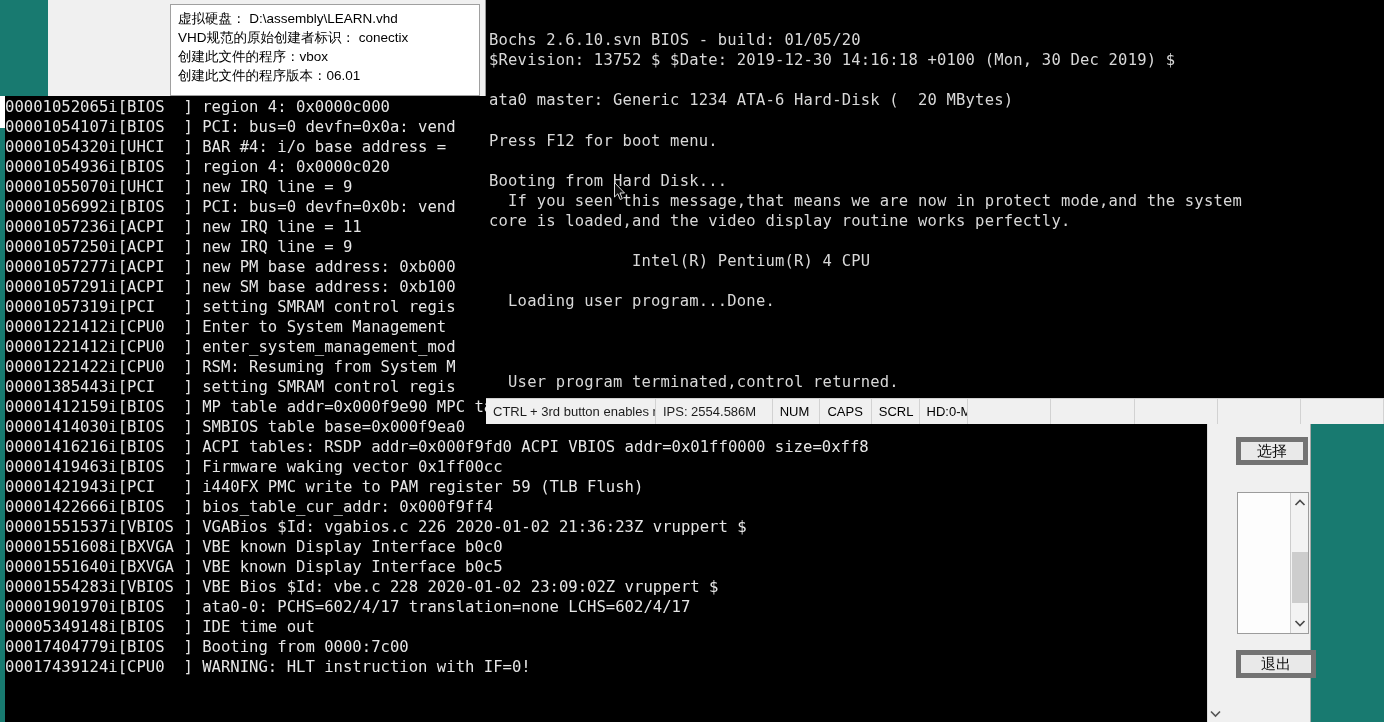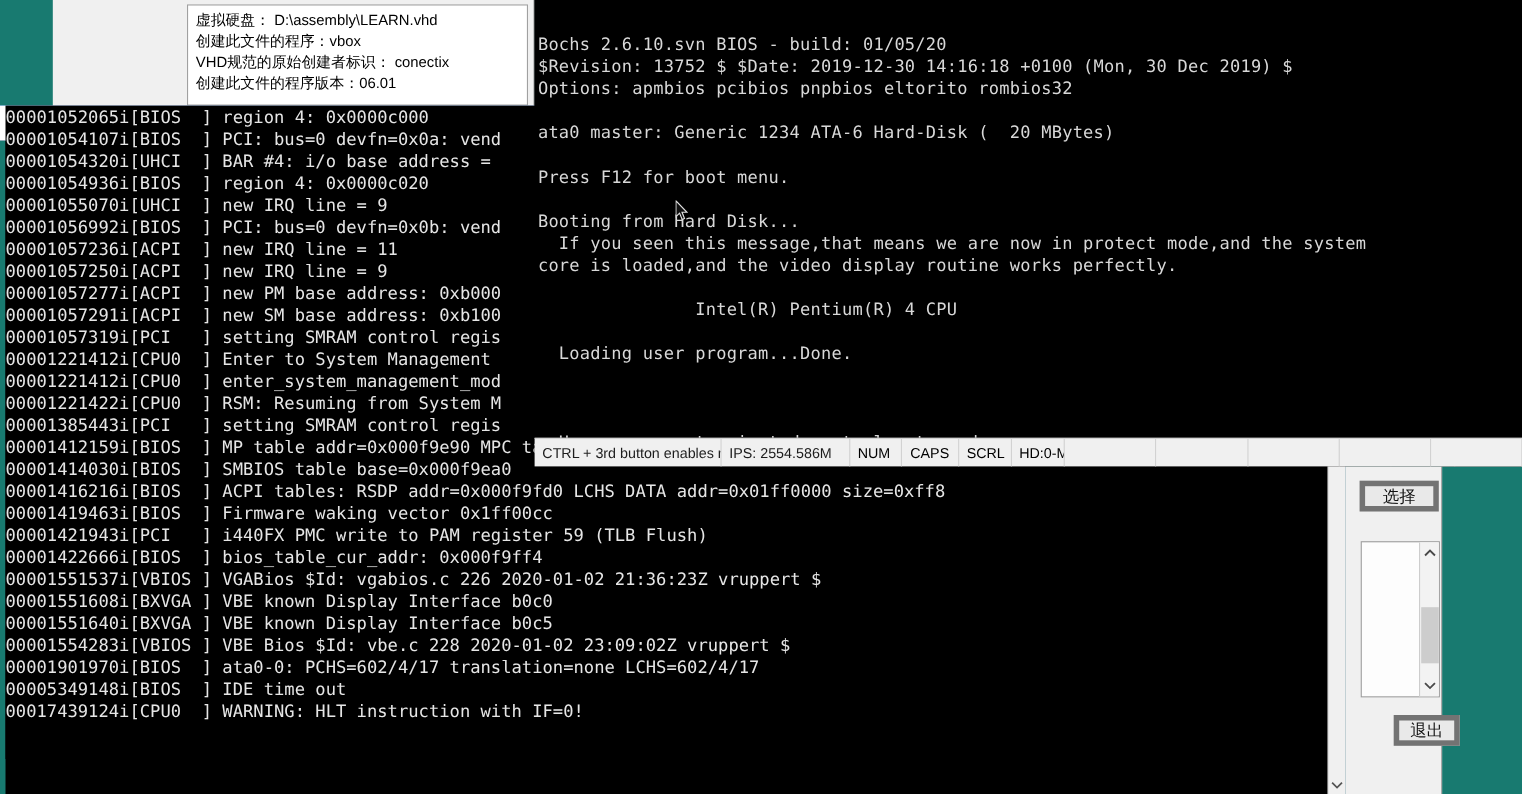--- a/index.html
+++ b/index.html
@@ -119,21 +119,21 @@
     background:#f0f0f0;border-right:1px solid #a8a8a8;box-sizing:border-box;
   }
   #right-dialog-inner{position:relative;width:100%;height:100%;}
   .cn-button{
     position:absolute;background:#e9e9e9;border:5px solid #737373;
     display:flex;align-items:center;justify-content:center;
     font-size:15px;color:#111;box-sizing:border-box;
     font-family:"Liberation Sans",sans-serif;
   }
   #btn-select{left:13px;top:13px;width:72px;height:28px;}
-  #btn-exit{left:13px;top:226px;width:60px;height:28px;margin-left:31px;}
+  #btn-exit{left:13px;top:226px;width:80px;height:28px;}
 
   #list-pane{
     position:absolute;left:14px;top:68px;width:72px;height:142px;
     background:#fdfdfd;border:1px solid #9c9c9c;box-sizing:border-box;
   }
   #list-scrollbar{
     position:absolute;right:0;top:0;width:18px;height:100%;
     background:#f3f3f3;border-left:1px solid #cdcdcd;box-sizing:border-box;
   }
   #list-sb-up,#list-sb-down{
@@ -159,22 +159,22 @@
 </style>
 </head>
 <body>
 
 <div class="abs" id="desktop"></div>
 
 <div class="abs" id="bg-dialog"></div>
 
 <div class="abs" id="vhd-box">
   <div class="line">虚拟硬盘：  D:\assembly\LEARN.vhd</div>
+  <div class="line">VHD规范的原始创建者标识：  conectix</div>
   <div class="line">创建此文件的程序：vbox</div>
-  <div class="line">VHD规范的原始创建者标识：  conectix</div>
   <div class="line">创建此文件的程序版本：06.01</div>
 </div>
 
 <div class="abs" id="console-window">
   <div class="abs" id="console-titlebar">
     <span>
       <svg id="bochs-icon" viewBox="0 0 20 19" xmlns="http://www.w3.org/2000/svg">
         <path d="M2 6 L10 2 L18 6 L10 10 Z" fill="#e8d21a" stroke="#6b5c00" stroke-width="1"></path>
         <path d="M2 6 L2 13 L10 17 L10 10 Z" fill="#c9b317" stroke="#6b5c00" stroke-width="1"></path>
         <path d="M18 6 L18 13 L10 17 L10 10 Z" fill="#a89410" stroke="#6b5c00" stroke-width="1"></path>
@@ -195,30 +195,31 @@
       <div class="crow">00001057250i[ACPI  ] new IRQ line = 9</div>
       <div class="crow">00001057277i[ACPI  ] new PM base address: 0xb000</div>
       <div class="crow">00001057291i[ACPI  ] new SM base address: 0xb100</div>
       <div class="crow">00001057319i[PCI   ] setting SMRAM control regis</div>
       <div class="crow">00001221412i[CPU0  ] Enter to System Management </div>
       <div class="crow">00001221412i[CPU0  ] enter_system_management_mod</div>
       <div class="crow">00001221422i[CPU0  ] RSM: Resuming from System M</div>
       <div class="crow">00001385443i[PCI   ] setting SMRAM control regis</div>
       <div class="crow">00001412159i[BIOS  ] MP table addr=0x000f9e90 MPC table addr=0x000f9dc0 size=0xc8</div>
       <div class="crow">00001414030i[BIOS  ] SMBIOS table base=0x000f9ea0</div>
-      <div class="crow">00001416216i[BIOS  ] ACPI tables: RSDP addr=0x000f9fd0 LCHS DATA addr=0x01ff0000 size=0xff8</div>
+      <div class="crow">00001416216i[BIOS  ] ACPI tables: RSDP addr=0x000f9fd0 ACPI VBIOS addr=0x01ff0000 size=0xff8</div>
       <div class="crow">00001419463i[BIOS  ] Firmware waking vector 0x1ff00cc</div>
       <div class="crow">00001421943i[PCI   ] i440FX PMC write to PAM register 59 (TLB Flush)</div>
       <div class="crow">00001422666i[BIOS  ] bios_table_cur_addr: 0x000f9ff4</div>
       <div class="crow">00001551537i[VBIOS ] VGABios $Id: vgabios.c 226 2020-01-02 21:36:23Z vruppert $</div>
       <div class="crow">00001551608i[BXVGA ] VBE known Display Interface b0c0</div>
       <div class="crow">00001551640i[BXVGA ] VBE known Display Interface b0c5</div>
       <div class="crow">00001554283i[VBIOS ] VBE Bios $Id: vbe.c 228 2020-01-02 23:09:02Z vruppert $</div>
       <div class="crow">00001901970i[BIOS  ] ata0-0: PCHS=602/4/17 translation=none LCHS=602/4/17</div>
       <div class="crow">00005349148i[BIOS  ] IDE time out</div>
+      <div class="crow">00017404779i[BIOS  ] Booting from 0000:7c00</div>
       <div class="crow">00017439124i[CPU0  ] WARNING: HLT instruction with IF=0!</div>
     </div>
   <div class="abs" id="console-scrollbar">
     <span id="console-scroll-down">
       <svg class="chev" width="11" height="8" viewBox="0 0 11 8" xmlns="http://www.w3.org/2000/svg">
         <path d="M1 1.5 L5.5 6 L10 1.5" stroke="#555" stroke-width="1.6" fill="none"></path>
       </svg>
     </span>
   </div>
 </div>
@@ -249,21 +250,20 @@
     </div>
     <div class="cn-button" id="btn-exit">退出</div>
   </div>
 </div>
 
 <div class="abs" id="vm-window">
   <div class="abs" id="vm-screen">
       <div class="vrow">&nbsp;</div>
       <div class="vrow">Bochs 2.6.10.svn BIOS - build: 01/05/20</div>
       <div class="vrow">$Revision: 13752 $ $Date: 2019-12-30 14:16:18 +0100 (Mon, 30 Dec 2019) $</div>
-      <div class="vrow">Options: apmbios pcibios pnpbios eltorito rombios32</div>
       <div class="vrow">&nbsp;</div>
       <div class="vrow">ata0 master: Generic 1234 ATA-6 Hard-Disk (  20 MBytes)</div>
       <div class="vrow">&nbsp;</div>
       <div class="vrow">Press F12 for boot menu.</div>
       <div class="vrow">&nbsp;</div>
       <div class="vrow">Booting from Hard Disk...</div>
       <div class="vrow">  If you seen this message,that means we are now in protect mode,and the system</div>
       <div class="vrow">core is loaded,and the video display routine works perfectly.</div>
       <div class="vrow">&nbsp;</div>
       <div class="vrow">               Intel(R) Pentium(R) 4 CPU</div>

